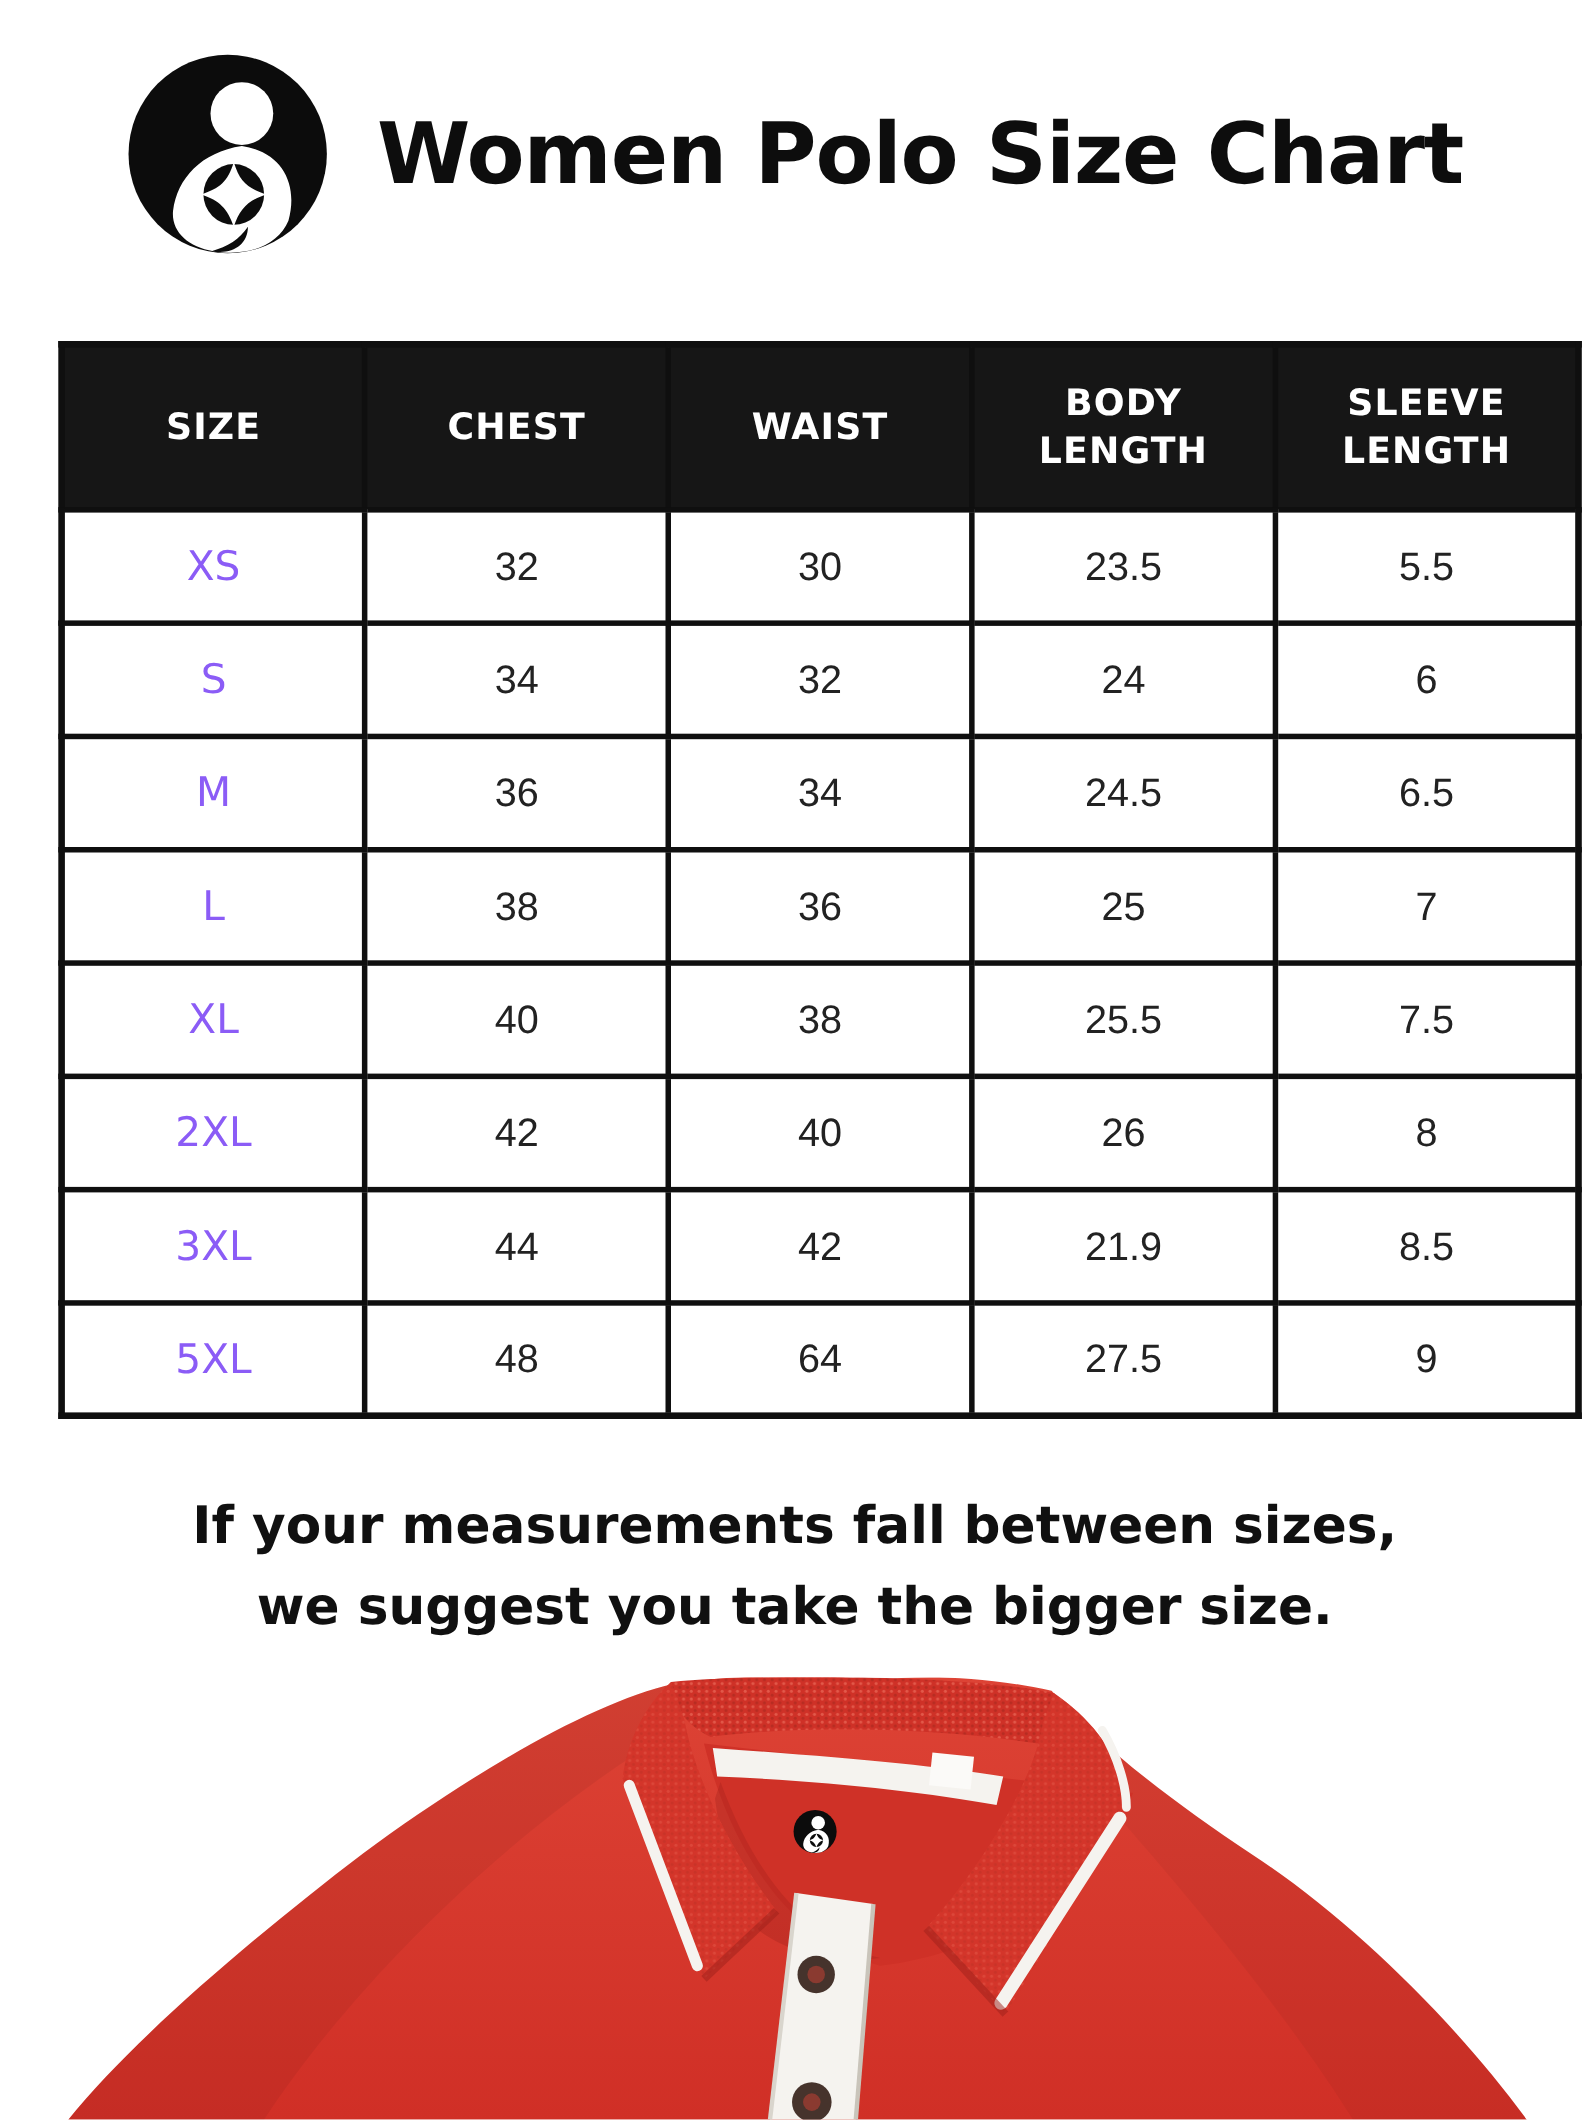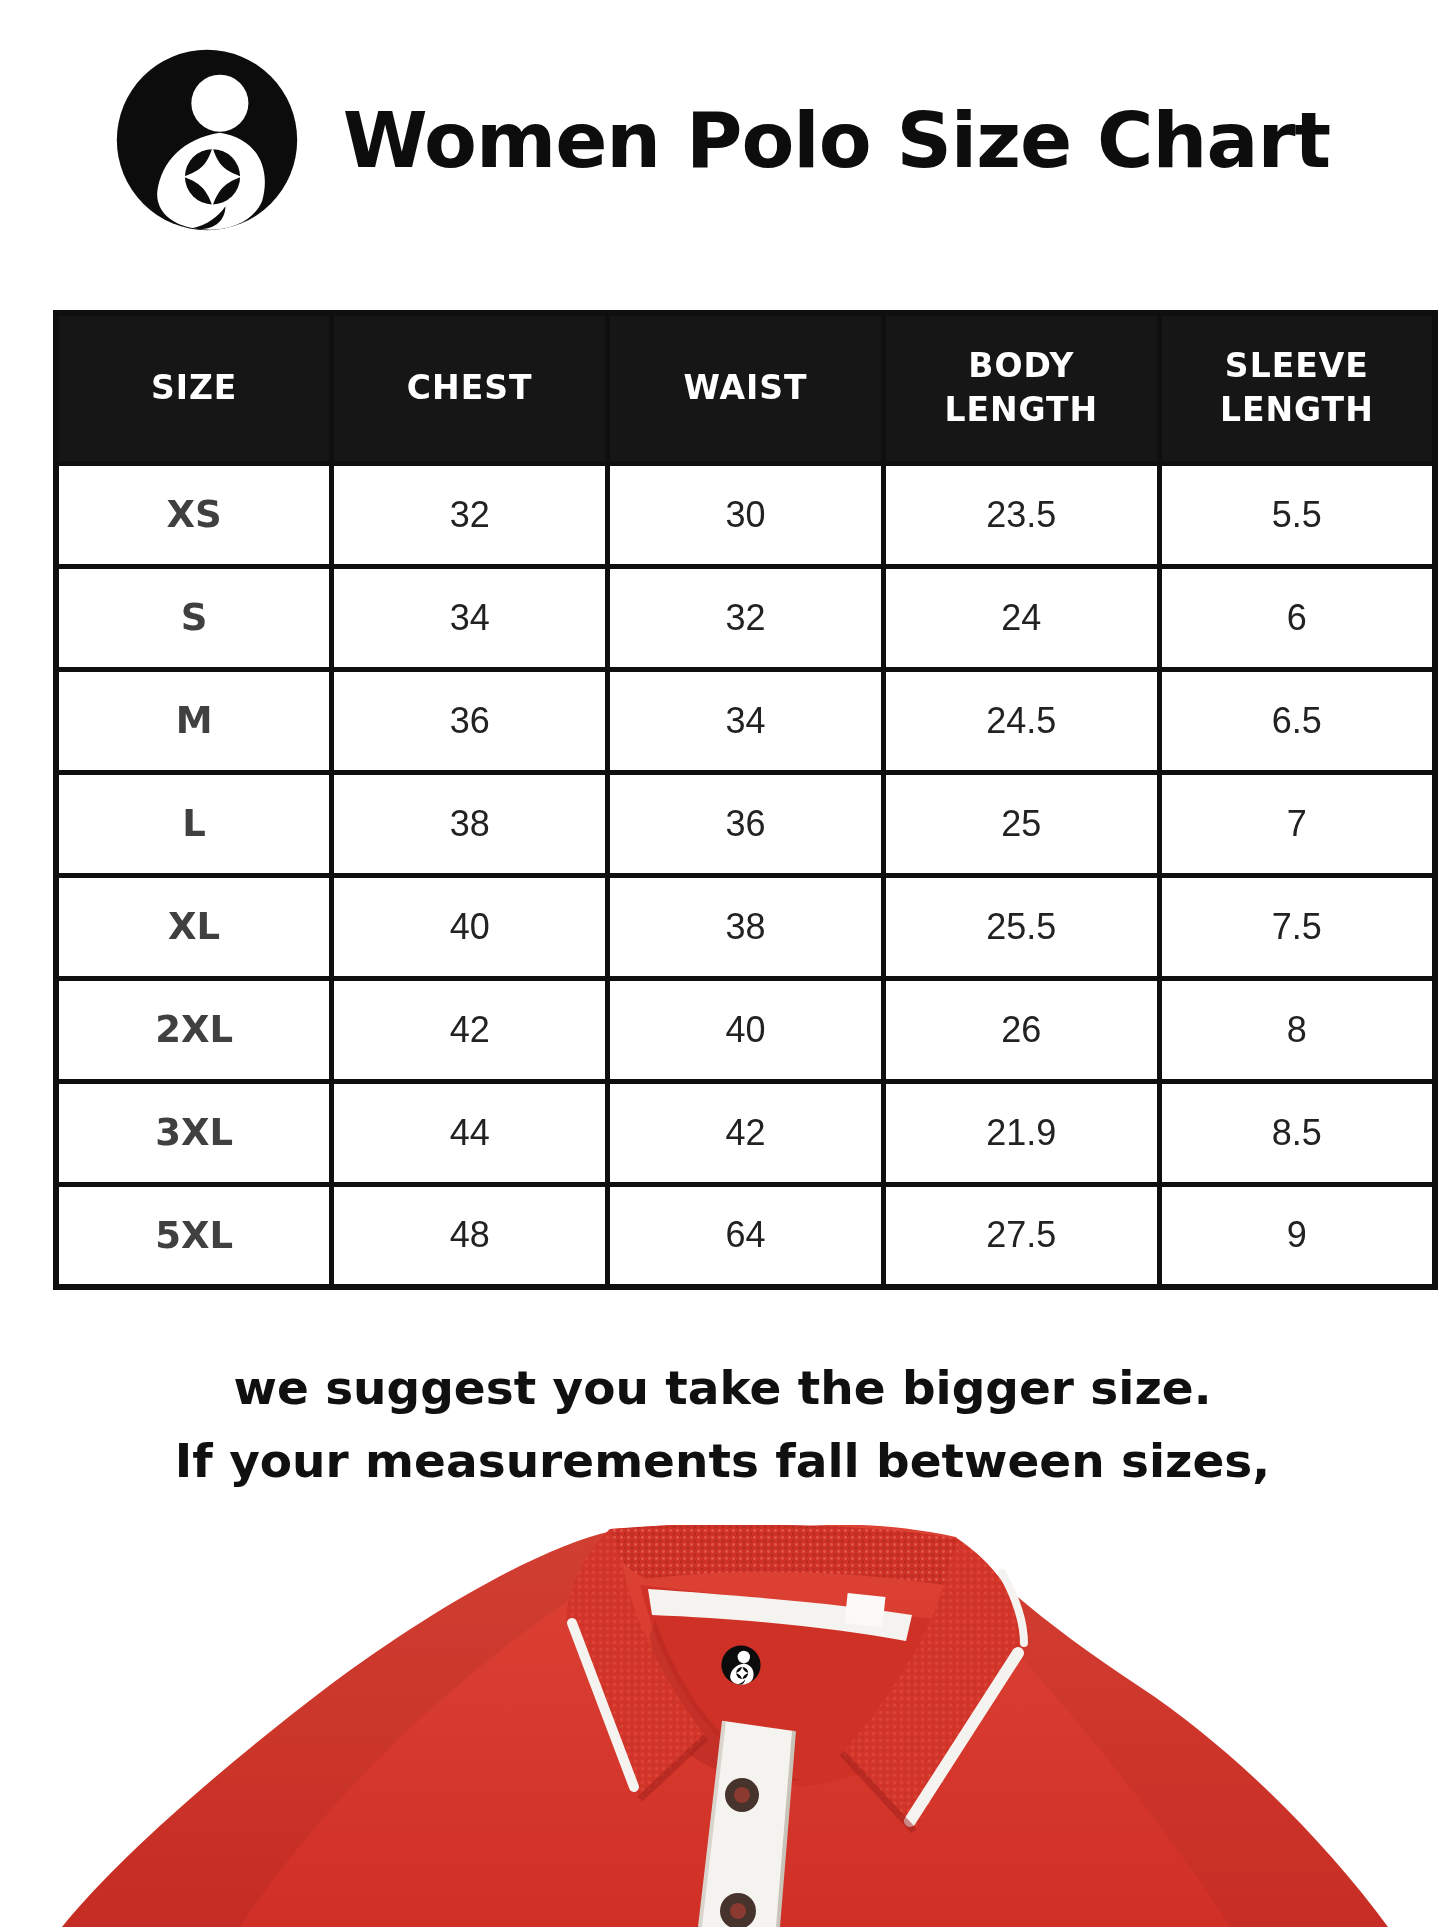--- a/index.html
+++ b/index.html
@@ -41,21 +41,21 @@
     height:150px;font-size:33px;font-weight:700;letter-spacing:1px;
     line-height:1.35;padding:0 28px;
   }
   .size-chart tbody td{
     height:103px;background:#ffffff;color:var(--cell-fg);
     font-family:"Liberation Sans","DejaVu Sans",sans-serif;
     font-size:36px;font-weight:400;
   }
   .size-chart tbody td.size-cell{
     font-family:"DejaVu Sans","Liberation Sans",sans-serif;
-    font-size:37px;font-weight:700;color:#404040;
+    font-size:37px;font-weight:400;color:#8b5cf6;
   }
   
   .note{
     margin-top:62px;text-align:center;font-weight:700;color:#101010;
     font-size:47px;line-height:1.55;
   }
   
   .polo-figure{position:absolute;left:0;bottom:0;width:1445px;height:402px;}
   .hidden-defs{position:absolute;width:0;height:0;overflow:hidden;}
 </style>
@@ -146,22 +146,22 @@
         <td>48</td>
         <td>64</td>
         <td>27.5</td>
         <td>9</td>
       </tr>
     </tbody>
   </table>
 </div>
 
 <div class="note">
+  <div>If your measurements fall between sizes,</div>
   <div>we suggest you take the bigger size.</div>
-  <div>If your measurements fall between sizes,</div>
 </div>
 
 <svg class="polo-figure" viewBox="0 0 1445 402" aria-hidden="true">
   <defs>
     <pattern id="pique" width="7" height="7" patternUnits="userSpaceOnUse">
       <rect width="7" height="7" fill="#cf3127"></rect>
       <circle cx="2" cy="2" r="1.4" fill="#b62c22"></circle>
       <circle cx="5.5" cy="5.5" r="1.4" fill="#e2594a"></circle>
     </pattern>
     <linearGradient id="bodyshade" x1="0" y1="0" x2="0" y2="1">

